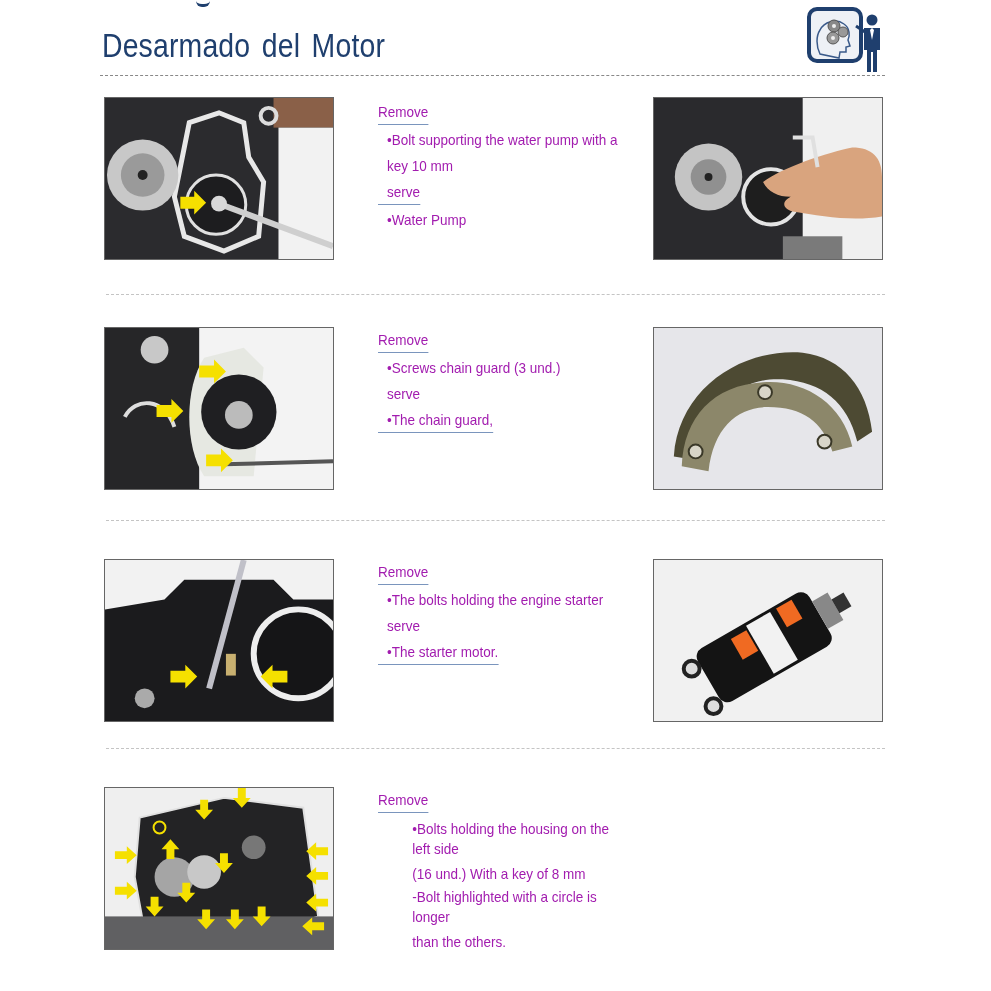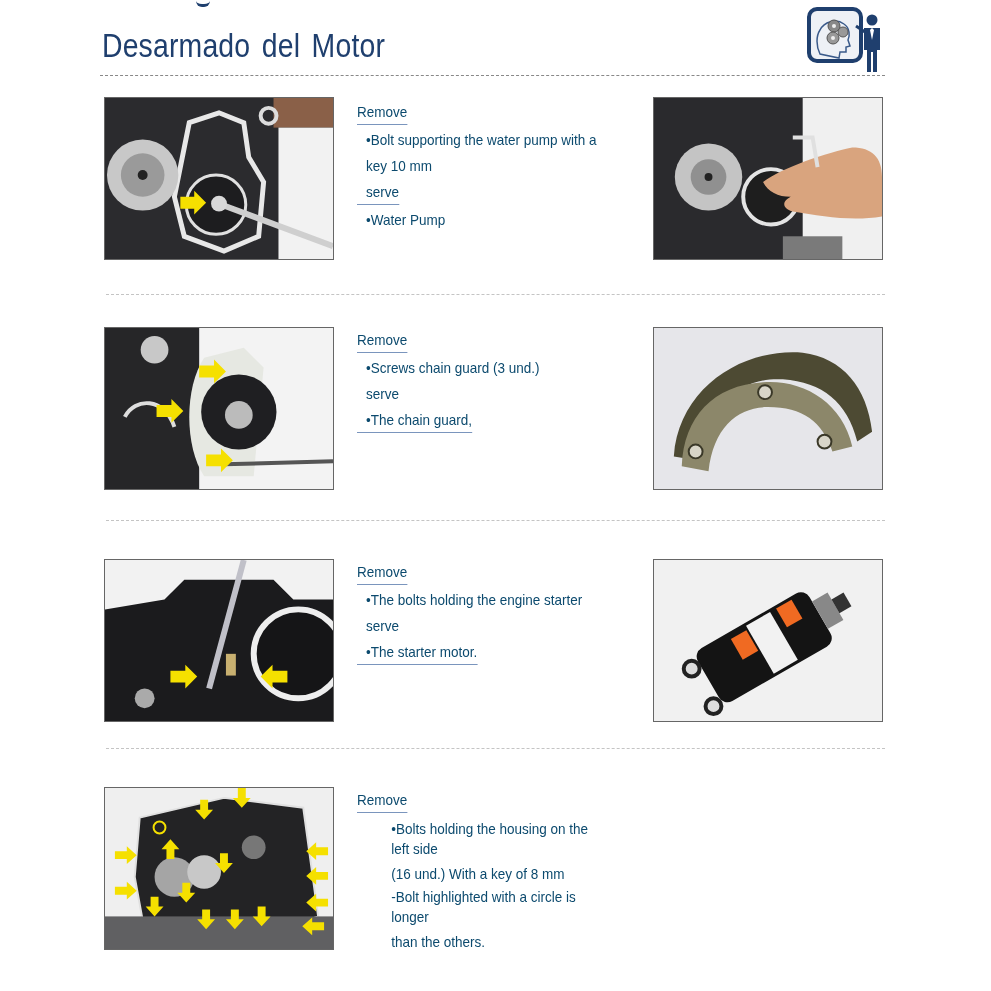--- a/index.html
+++ b/index.html
@@ -11,21 +11,21 @@
          letter-spacing: 0.2px; transform: scaleX(0.86); transform-origin: left top;
          font-family: "Liberation Sans", sans-serif; word-spacing: 4px; }
   .title-rule { position: absolute; left: 100px; top: 75px; width: 785px; height: 0;
          border-top: 1px dashed #888; }
   .logo { position: absolute; left: 806px; top: 6px; width: 80px; height: 68px; }
   .sep { position: absolute; left: 106px; width: 779px; height: 0;
          border-top: 1px dashed #c4c4c4; }
   .photo { position: absolute; width: 230px; height: 163px; border: 1px solid #666;
          box-sizing: border-box; overflow: hidden; }
   .photo svg { width: 100%; height: 100%; display: block; }
-  .text-block { position: absolute; left: 357px; font-size: 15px; color: #0c4a6e;
+  .text-block { position: absolute; left: 378px; font-size: 15px; color: #a21caf;
          line-height: 26px; }
   .text-block .line { white-space: nowrap; transform: scaleX(0.9); transform-origin: left center; }
   .ul { display: inline-block; border-bottom: 1.5px solid #7a95bd; line-height: 20px; padding-bottom: 2px; margin-bottom: 2px; }
   .indent1 { padding-left: 10px; }
   .indent2 { padding-left: 38px; }
   .tight { line-height: 20px; }
 </style>
 </head>
 <body>
 

